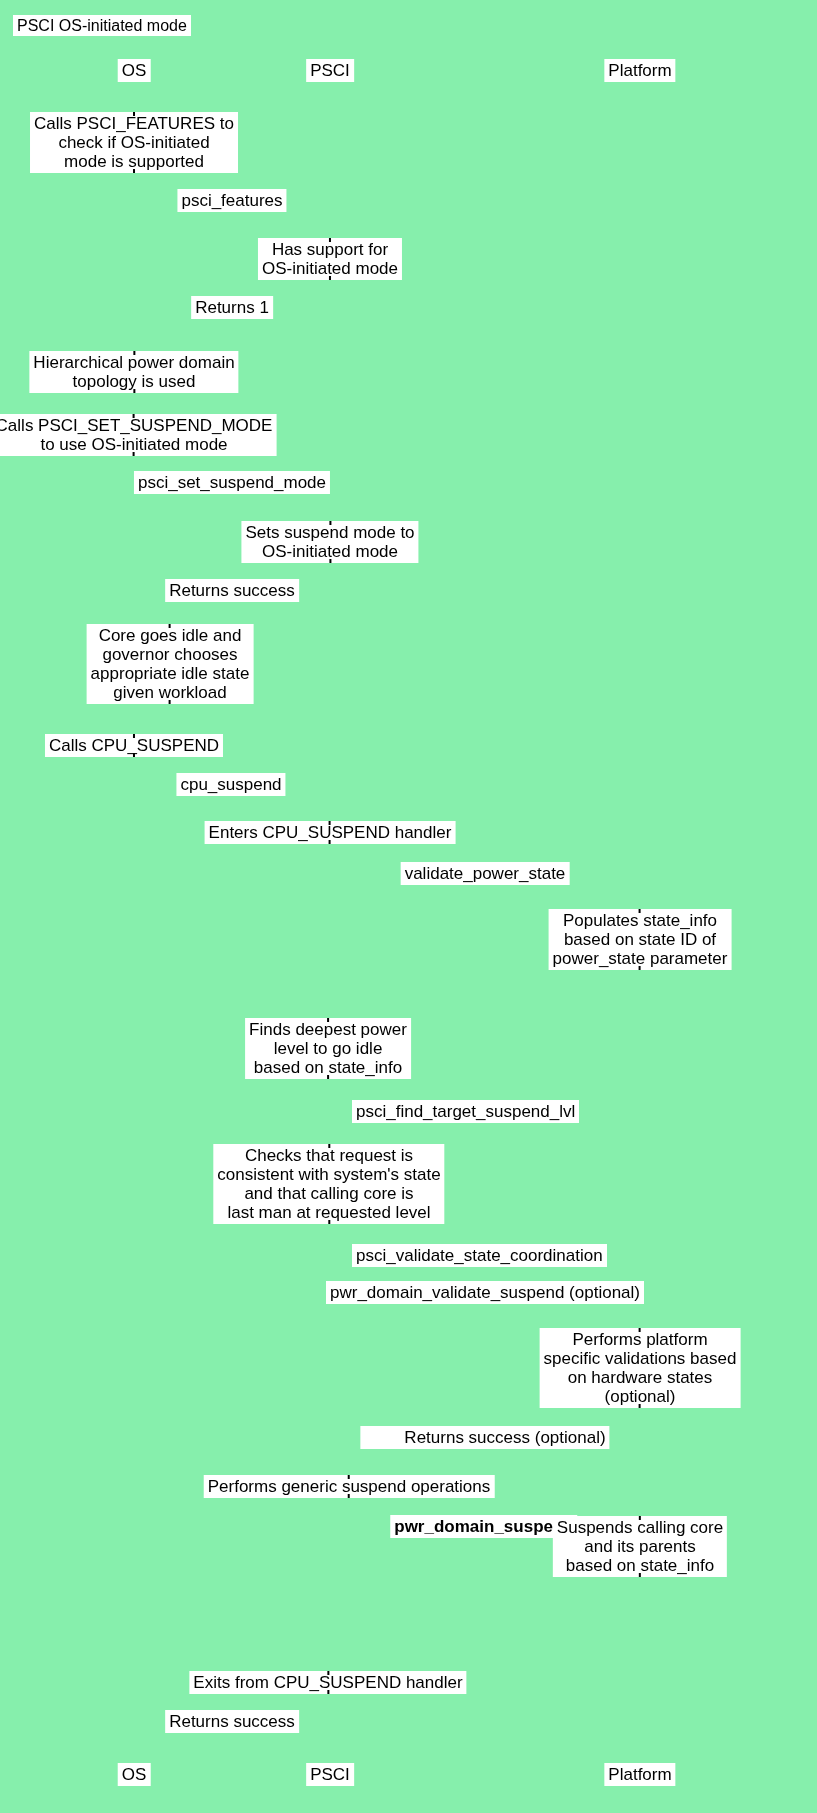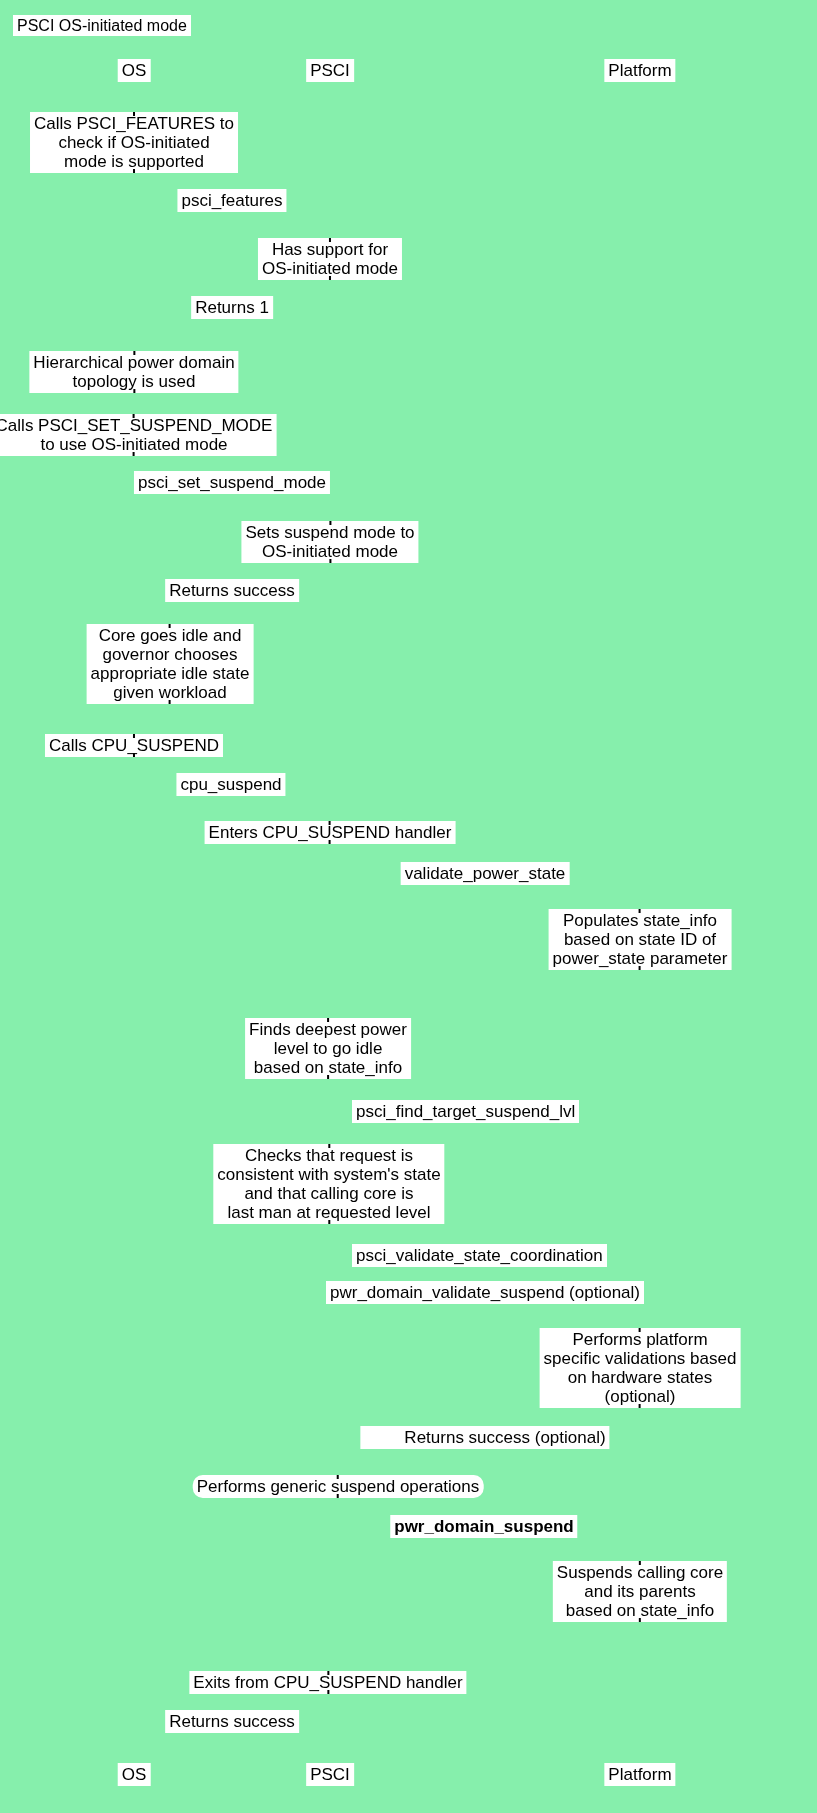--- a/index.html
+++ b/index.html
@@ -149,27 +149,27 @@
       </div>
       <div class="box note centered" style="left: 640px; top: 1328px;">
         <div>Performs platform</div>
         <div>specific validations based</div>
         <div>on hardware states</div>
         <div>(optional)</div>
       </div>
       <div class="box centered" style="left: 485px; top: 1426px; padding-left: 44px;">
         <div>Returns success (optional)</div>
       </div>
-      <div class="box note centered" style="left: 338px; top: 1475px; border-radius: 10px;">
+      <div class="box note centered" style="left: 349px; top: 1475px;">
         <div>Performs generic suspend operations</div>
       </div>
       <div class="box centered" style="left: 484px; top: 1515px; font-weight: bold;">
         <div>pwr_domain_suspend</div>
       </div>
-      <div class="box note centered" style="left: 640px; top: 1561px;">
+      <div class="box note centered" style="left: 640px; top: 1516px;">
         <div>Suspends calling core</div>
         <div>and its parents</div>
         <div>based on state_info</div>
       </div>
       <div class="box note centered" style="left: 328px; top: 1671px;">
         <div>Exits from CPU_SUSPEND handler</div>
       </div>
       <div class="box centered" style="left: 232px; top: 1710px;">
         <div>Returns success</div>
       </div>

